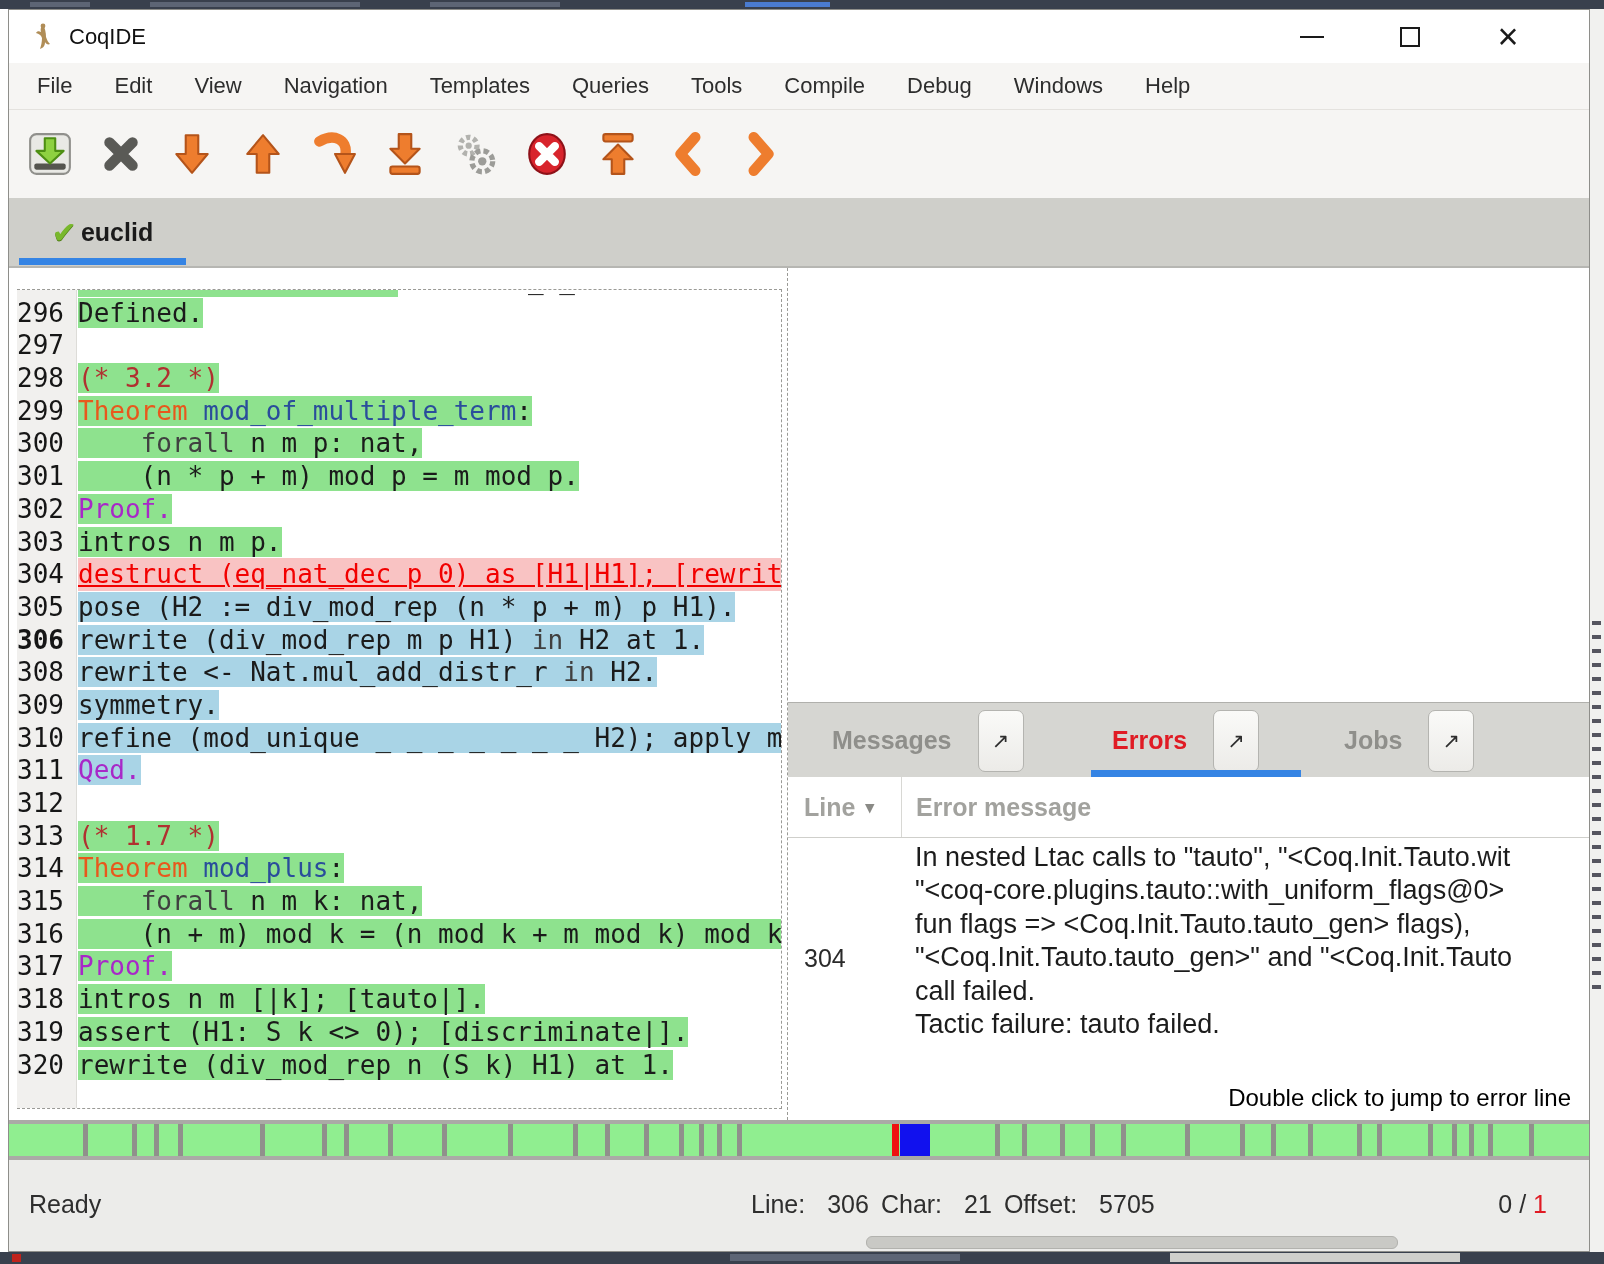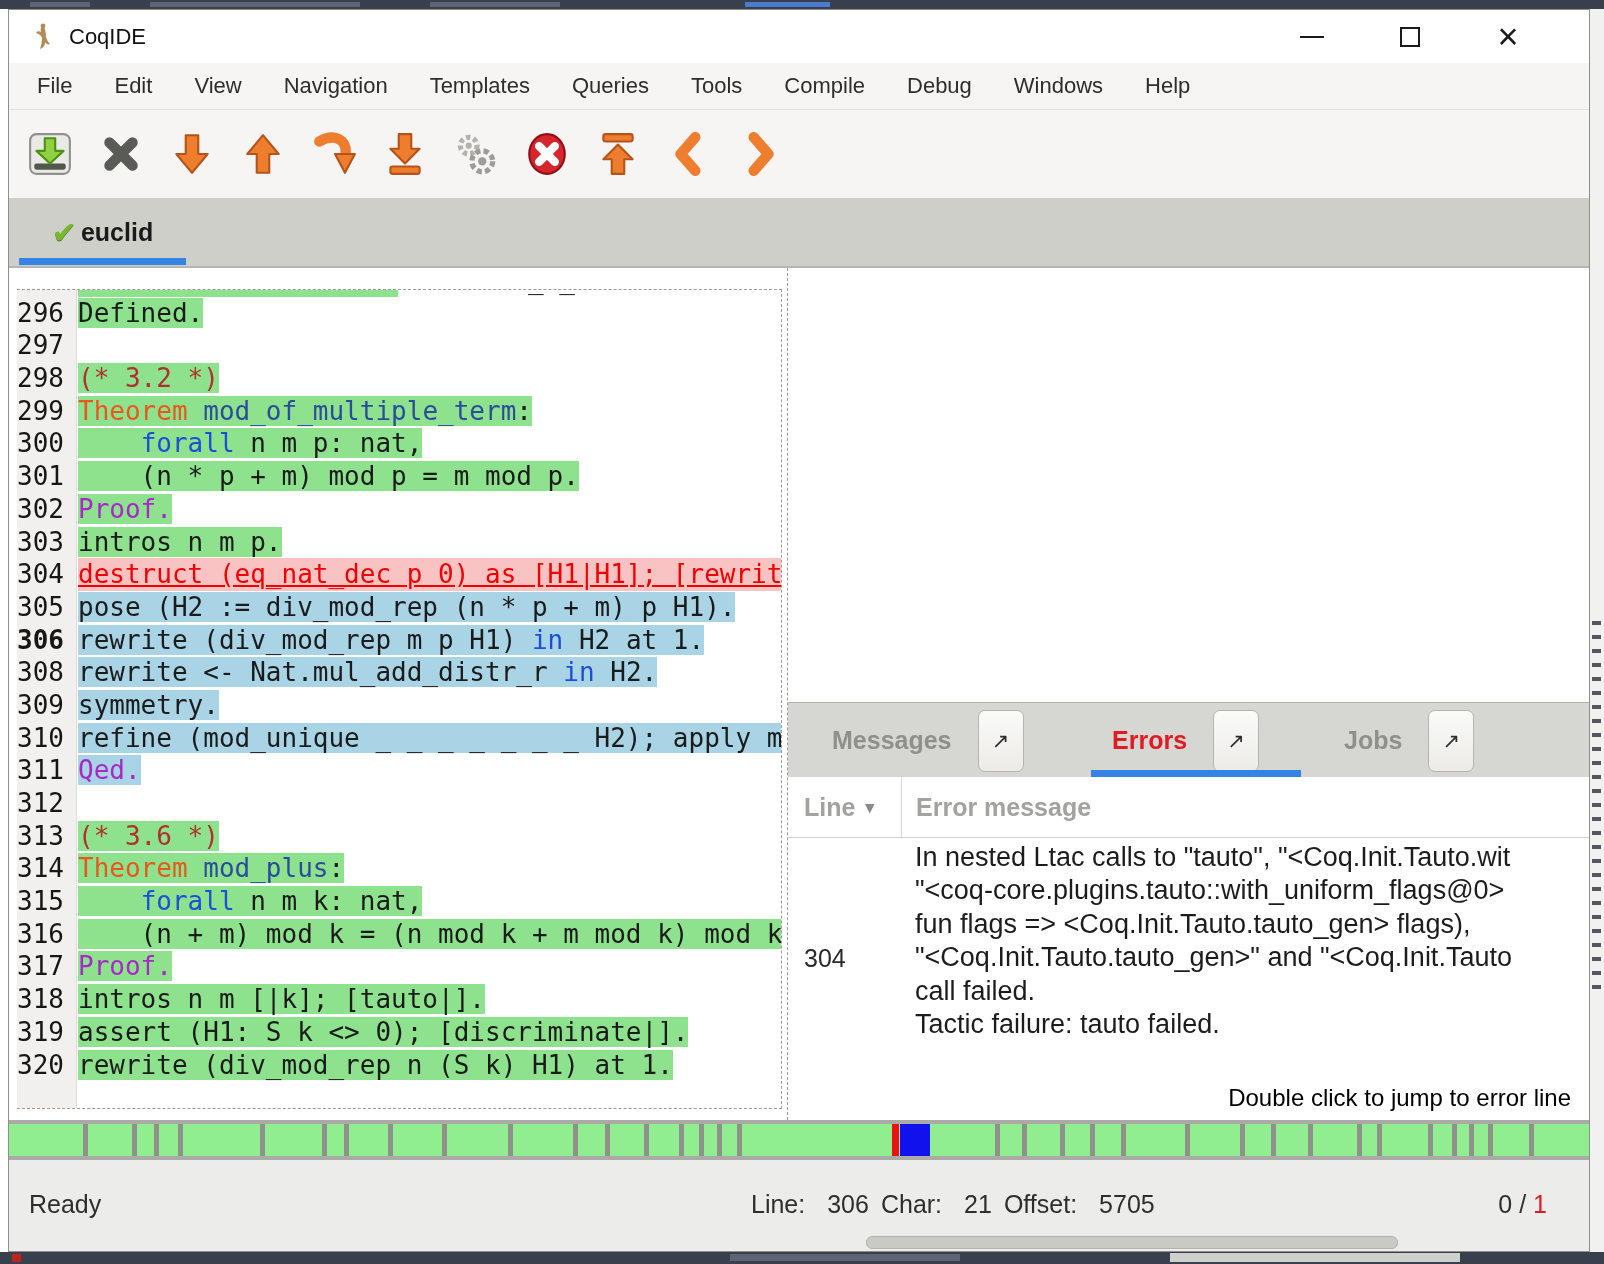--- a/index.html
+++ b/index.html
@@ -60,21 +60,21 @@
   .codewrap { position:absolute; left:0; top:-26px; width:100%;
               font-family:"DejaVu Sans Mono",monospace; font-size:26px; }
   .crow { display:flex; height:32.7px; line-height:32.7px; white-space:pre; }
   .crow .num { width:52px; flex:0 0 52px; text-align:right; padding-right:7px; color:#161616; }
   .crow .num.cur { font-weight:bold; }
   .crow .ct { flex:1; margin-left:9px; overflow:hidden; }
   .crow .ct.fullpink { background:#f9c3c3; }
   .hl-g { background:#8ee28e; }
   .hl-b { background:#a9d4e6; }
   .sk { color:#1b1b1b; } .sc { color:#b03030; } .st { color:#e8581c; }
-  .si { color:#2a4d9b; } .sv { color:#a828c8;text-align:center; } .sf { color:#1d4ed8; }
+  .si { color:#2a4d9b; } .sv { color:#a828c8;text-align:center; } .sf { color:#404040; }
   .se { color:#f20000; text-decoration:underline; }
   .partial-head { display:inline-block; height:100%; vertical-align:top; background:#8ee28e; }
 
   
   .right-pane { position:absolute; left:778px; top:0; width:802px; height:852px; background:#fff;
                 border-left:1px dashed #9a9a96; overflow:hidden; }
   .goal-area { position:absolute; left:0; top:0; width:100%; height:434px; background:#fff; }
   .msgtabs { position:absolute; left:0; top:434px; width:100%; height:75px; background:#d6d6d2; border-top:1px solid #b0b0ac;padding-left:32px; }
   .msgtab { position:absolute; top:0; height:75px; display:flex; align-items:center; gap:26px; }
   .msgtab .lbl { font-size:25px; font-weight:bold; color:#8f8f8b; }
@@ -259,21 +259,21 @@
             <div class="crow"><span class="num">302</span><div class="ct"><span class="hl-g"><span class="sv">Proof.</span></span></div></div>
             <div class="crow"><span class="num">303</span><div class="ct"><span class="hl-g"><span class="sk">intros n m p.</span></span></div></div>
             <div class="crow"><span class="num">304</span><div class="ct fullpink"><span><span class="se">destruct (eq_nat_dec p 0) as [H1|H1]; [rewrit</span></span></div></div>
             <div class="crow"><span class="num">305</span><div class="ct"><span class="hl-b"><span class="sk">pose (H2 := div_mod_rep (n * p + m) p H1).</span></span></div></div>
             <div class="crow"><span class="num cur">306</span><div class="ct"><span class="hl-b"><span class="sk">rewrite (div_mod_rep m p H1) </span><span class="sf">in</span><span class="sk"> H2 at 1.</span></span></div></div>
             <div class="crow"><span class="num">308</span><div class="ct"><span class="hl-b"><span class="sk">rewrite &lt;- Nat.mul_add_distr_r </span><span class="sf">in</span><span class="sk"> H2.</span></span></div></div>
             <div class="crow"><span class="num">309</span><div class="ct"><span class="hl-b"><span class="sk">symmetry.</span></span></div></div>
             <div class="crow"><span class="num">310</span><div class="ct"><span class="hl-b"><span class="sk">refine (mod_unique _ _ _ _ _ _ _ H2); apply m</span></span></div></div>
             <div class="crow"><span class="num">311</span><div class="ct"><span class="hl-b"><span class="sv">Qed.</span></span></div></div>
             <div class="crow"><span class="num">312</span><div class="ct"></div></div>
-            <div class="crow"><span class="num">313</span><div class="ct"><span class="hl-g"><span class="sc">(* 3.6 *)</span></span></div></div>
+            <div class="crow"><span class="num">313</span><div class="ct"><span class="hl-g"><span class="sc">(* 1.7 *)</span></span></div></div>
             <div class="crow"><span class="num">314</span><div class="ct"><span class="hl-g"><span class="st">Theorem</span><span class="sk"> </span><span class="si">mod_plus</span><span class="sk">:</span></span></div></div>
             <div class="crow"><span class="num">315</span><div class="ct"><span class="hl-g"><span class="sk">    </span><span class="sf">forall</span><span class="sk"> n m k: nat,</span></span></div></div>
             <div class="crow"><span class="num">316</span><div class="ct"><span class="hl-g"><span class="sk">    (n + m) mod k = (n mod k + m mod k) mod k.</span></span></div></div>
             <div class="crow"><span class="num">317</span><div class="ct"><span class="hl-g"><span class="sv">Proof.</span></span></div></div>
             <div class="crow"><span class="num">318</span><div class="ct"><span class="hl-g"><span class="sk">intros n m [|k]; [tauto|].</span></span></div></div>
             <div class="crow"><span class="num">319</span><div class="ct"><span class="hl-g"><span class="sk">assert (H1: S k &lt;&gt; 0); [discriminate|].</span></span></div></div>
             <div class="crow"><span class="num">320</span><div class="ct"><span class="hl-g"><span class="sk">rewrite (div_mod_rep n (S k) H1) at 1.</span></span></div></div>
           </div>
       </div>
     </div>

